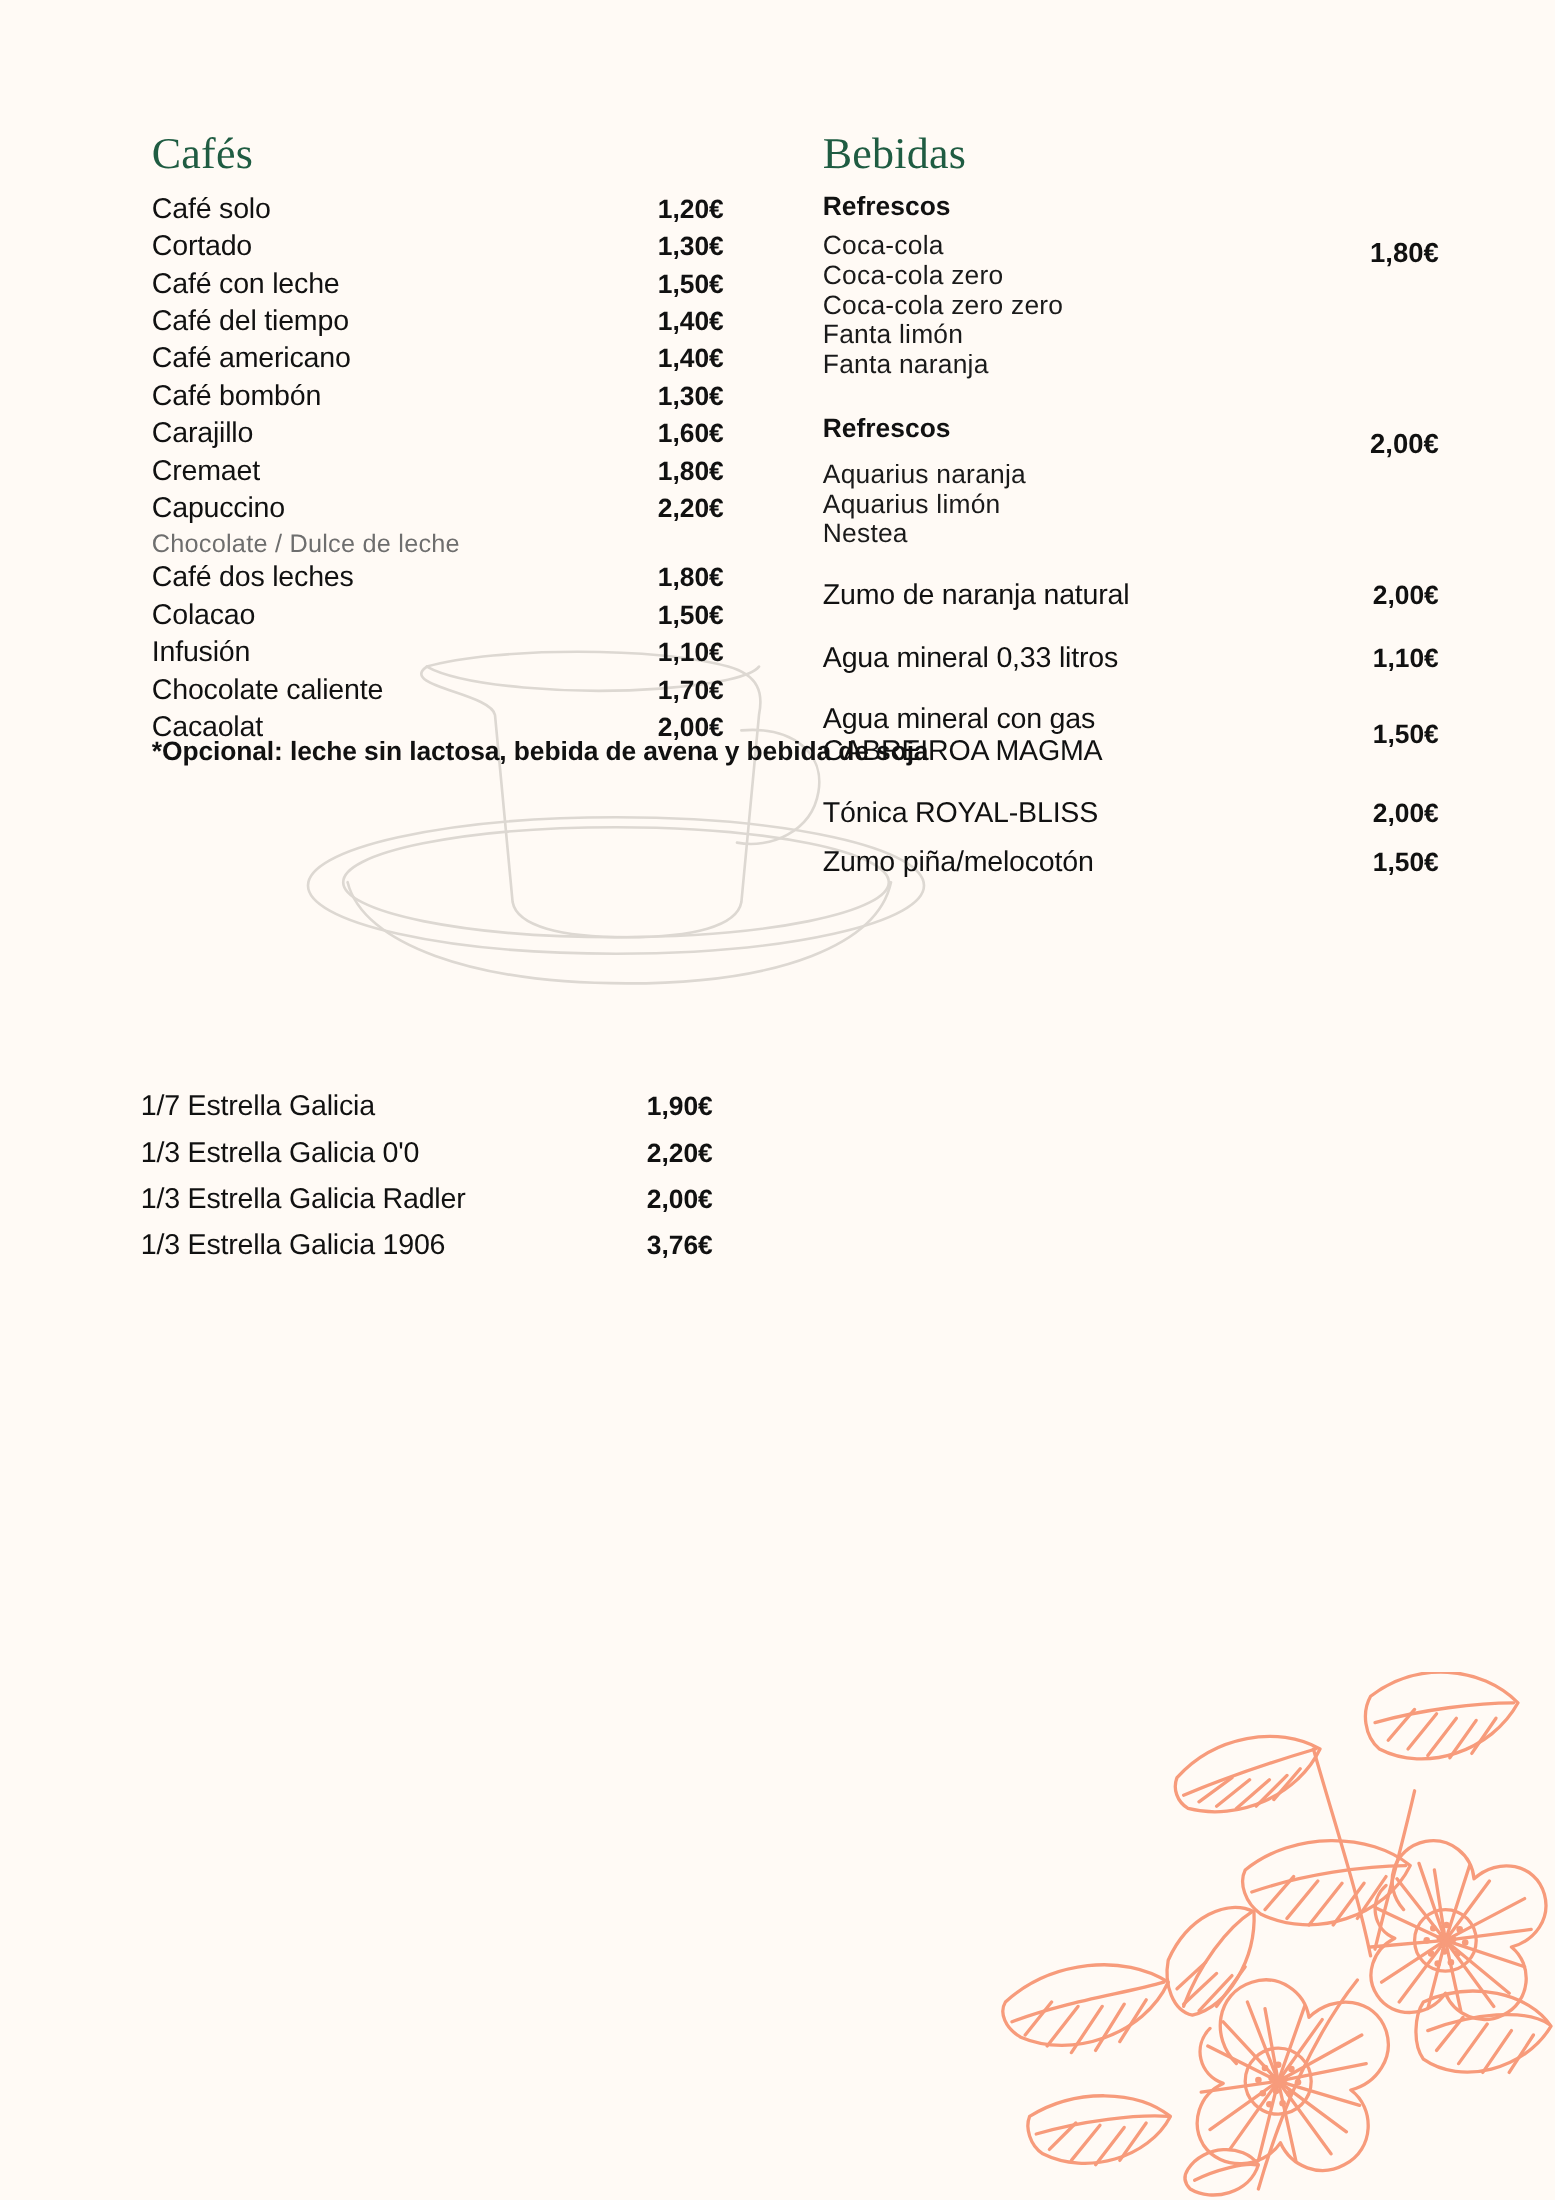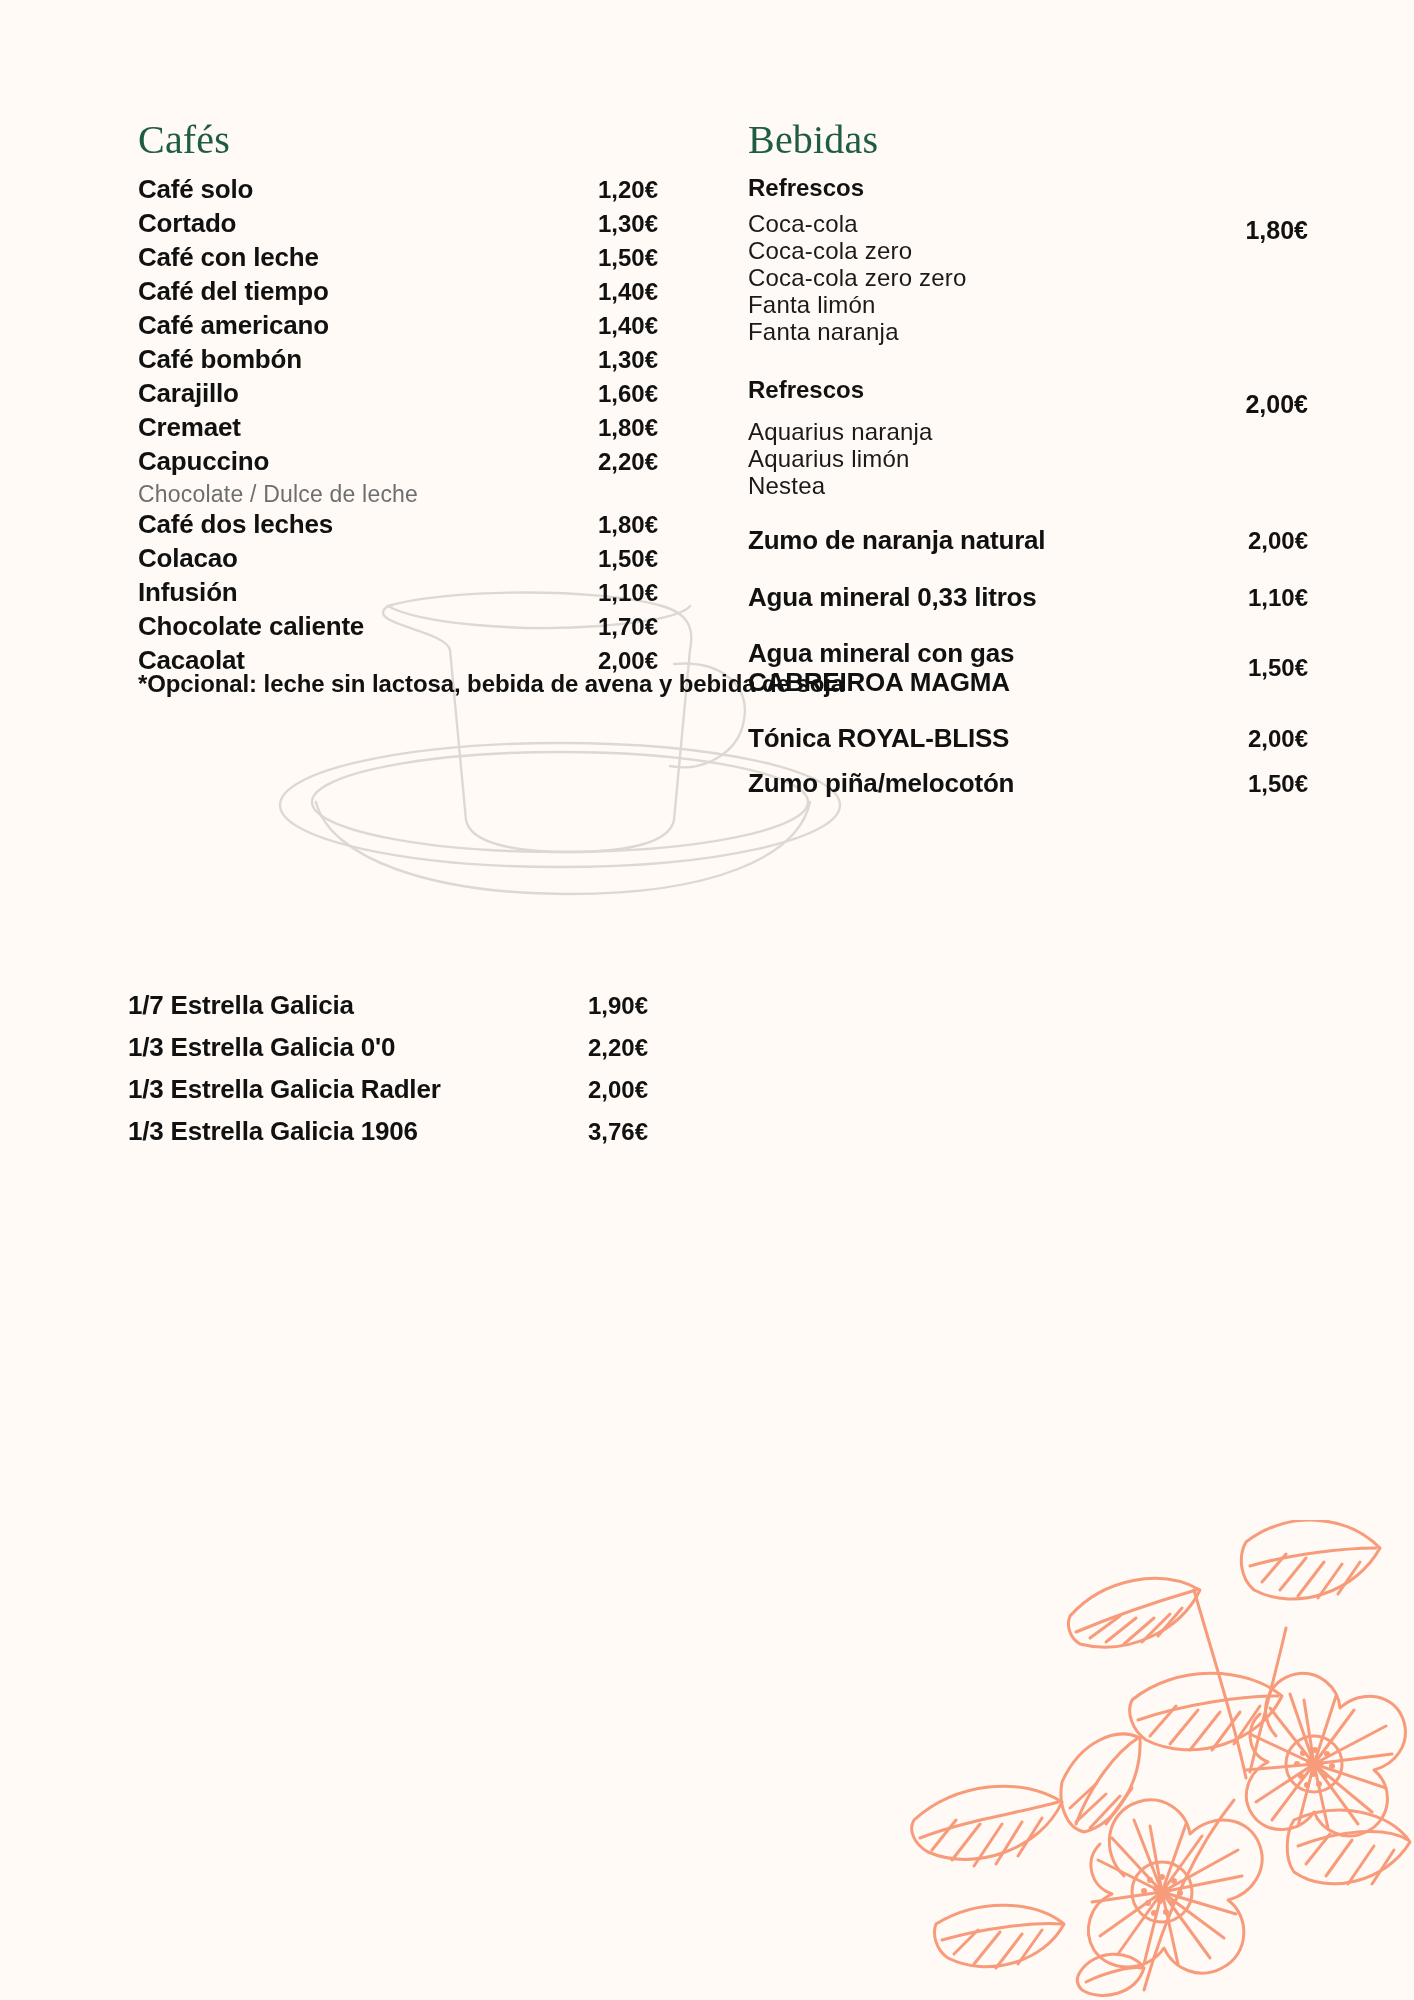--- a/index.html
+++ b/index.html
@@ -50,21 +50,21 @@
   }
 
   
   .row{
     display:flex;
     align-items:baseline;
     justify-content:space-between;
     gap:16px;
   }
   .row .name{
-    font-weight:bold;
+    font-weight:normal;
     font-size:26px;
     letter-spacing:-0.2px;
     color:#111111;
     white-space:nowrap;
   }
   .row .price{
     font-weight:bold;
     font-size:24px;
     color:#111111;
     white-space:nowrap;

